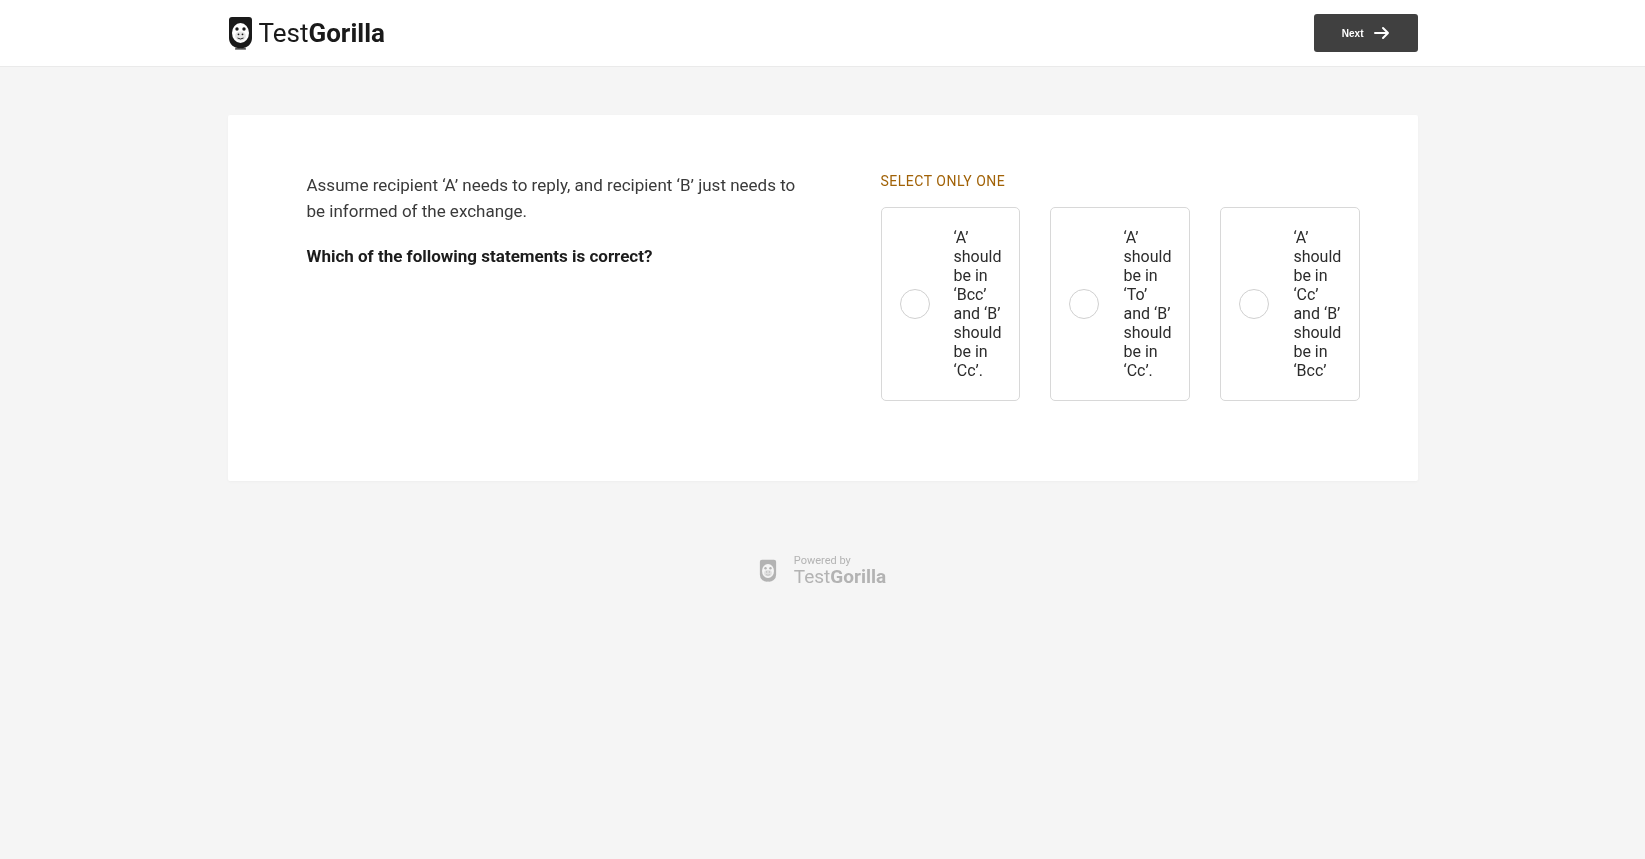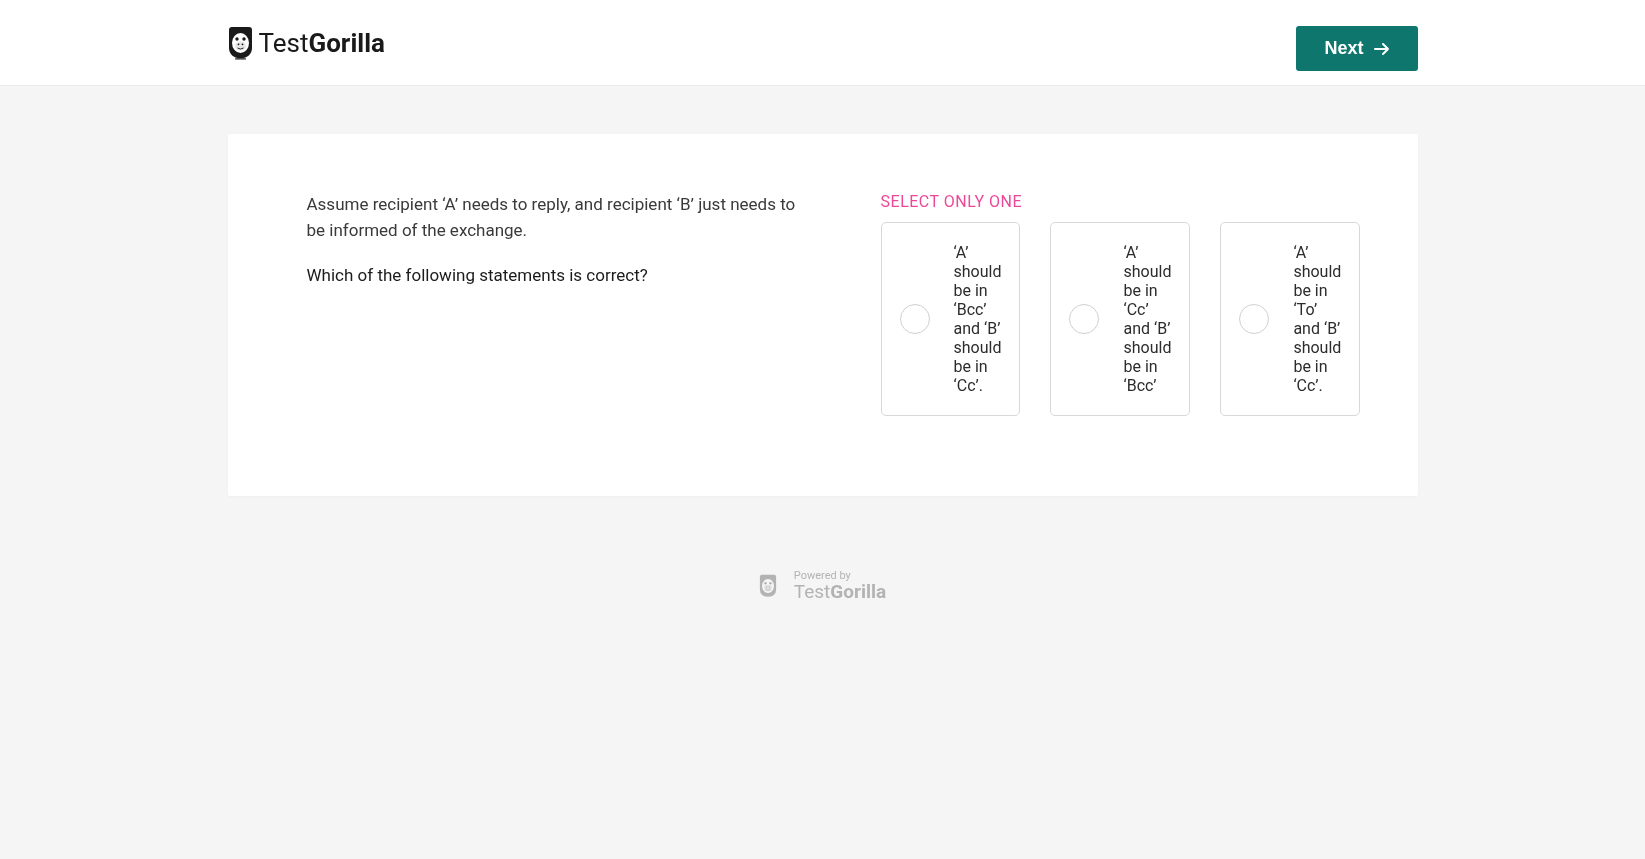--- a/index.html
+++ b/index.html
@@ -39,32 +39,31 @@
       font-size: 26px;
       color: #1a1a1a;
     }
     .logo-text .light {
       font-weight: 400;
     }
     .logo-text .bold {
       font-weight: 700;
     }
     .next-btn {
-      background: #0f766e;
+      background: #404040;
       color: #ffffff;
       border: none;
       padding: 12px 28px;
-      font-size: 18px;
+      font-size: 10px;
       font-weight: 600;
       border-radius: 3px;
       cursor: pointer;
       display: flex;
       align-items: center;
       gap: 10px;
-      margin-top: 12px;
     }
     .next-btn .arrow {
       display: inline-flex;
     }
     .content-wrap {
       max-width: 1310px;
       margin: 0 auto;
       padding: 48px 60px 40px;
     }
     .card {
@@ -83,29 +82,29 @@
       flex: 1;
     }
     .intro-text {
       font-size: 17px;
       line-height: 1.5;
       color: #3a3a3a;
       margin-bottom: 22px;
     }
     .question-text {
       font-size: 17px;
-      font-weight: 400;
+      font-weight: 700;
       color: #1c1c1c;
     }
     .select-label {
-      font-size: 16px;
+      font-size: 14px;
       letter-spacing: 0.5px;
-      color: #ec4899;
+      color: #a16207;
       text-transform: uppercase;
-      margin-bottom: 11px;
+      margin-bottom: 18px;
     }
     .options {
       display: flex;
       flex-direction: row;
       gap: 30px;
     }
     .option {
       border: 1px solid #d8d8d8;
       border-radius: 5px;
       padding: 20px 18px;
@@ -196,25 +195,25 @@
     </div>
     <div class="right-col">
       <div class="select-label">SELECT ONLY ONE</div>
       <div class="options">
         <div class="option">
           <span class="radio"></span>
           <span class="opt-label">‘A’ should be in ‘Bcc’ and ‘B’ should be in ‘Cc’.</span>
         </div>
         <div class="option">
           <span class="radio"></span>
-          <span class="opt-label">‘A’ should be in ‘Cc’ and ‘B’ should be in ‘Bcc’</span>
+          <span class="opt-label">‘A’ should be in ‘To’ and ‘B’ should be in ‘Cc’.</span>
         </div>
         <div class="option">
           <span class="radio"></span>
-          <span class="opt-label">‘A’ should be in ‘To’ and ‘B’ should be in ‘Cc’.</span>
+          <span class="opt-label">‘A’ should be in ‘Cc’ and ‘B’ should be in ‘Bcc’</span>
         </div>
       </div>
     </div>
   </div>
 </div>
 
 <div class="footer">
   <div class="footer-inner">
     <span class="footer-icon">
       <svg viewBox="0 0 25 34" width="18" height="24">

